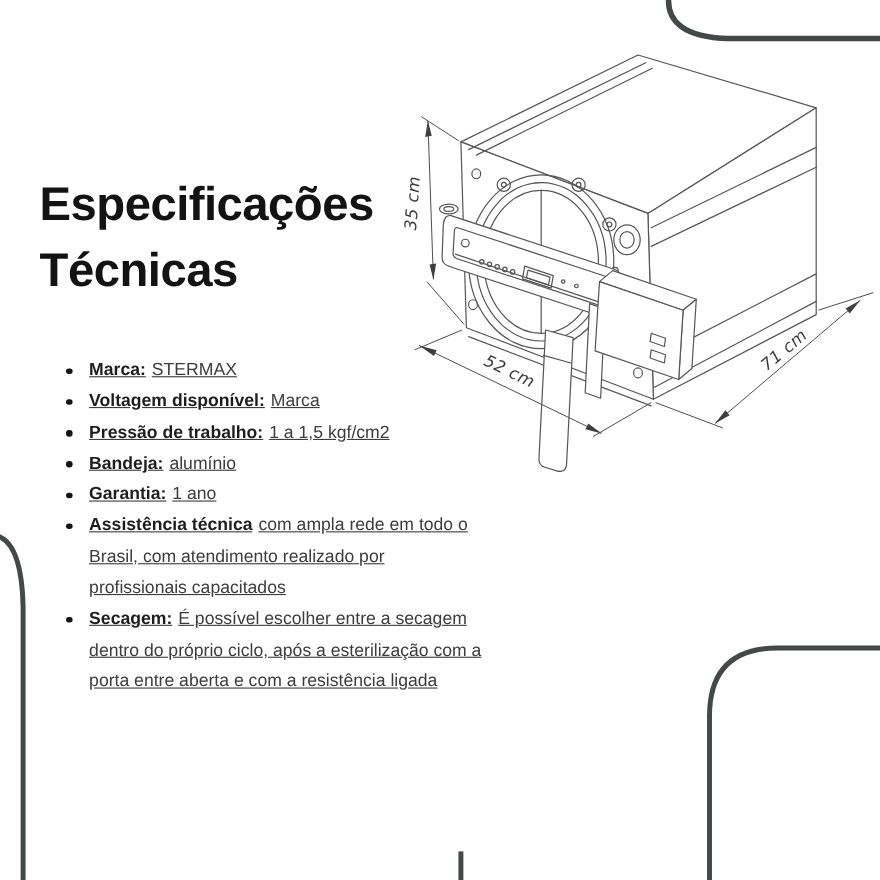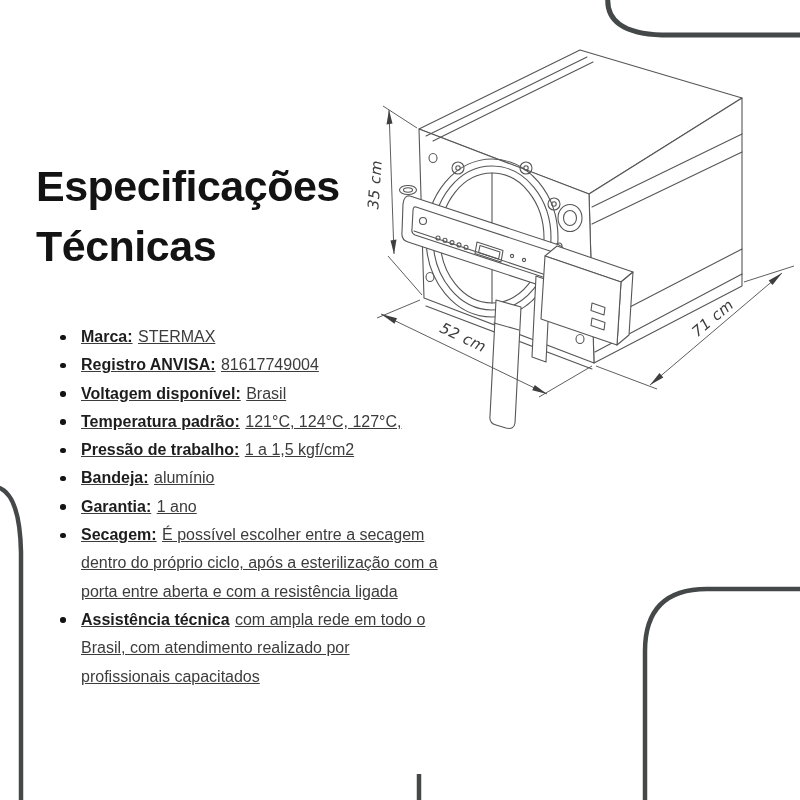--- a/index.html
+++ b/index.html
@@ -146,27 +146,25 @@
         <text class="dimtext" x="716" y="322" text-anchor="middle" transform="rotate(-40,716,322)">71 cm</text>
       </g>
     </g>
   </svg>
 
   <div class="content">
     <h1 class="title">Especificações Técnicas</h1>
 
     <ul class="specs">
       <li><span class="dot"></span><b class="lbl">Marca:</b><span class="val">STERMAX</span></li>
-      <li><span class="dot"></span><b class="lbl">Registro ANVISA:</b><span class="val">81617749004</span></li>
-      <li><span class="dot"></span><b class="lbl">Voltagem disponível:</b><span class="val">Brasil</span></li>
-      <li><span class="dot"></span><b class="lbl">Temperatura padrão:</b><span class="val">121°C, 124°C, 127°C,</span></li>
+      <li><span class="dot"></span><b class="lbl">Voltagem disponível:</b><span class="val">Marca</span></li>
       <li><span class="dot"></span><b class="lbl">Pressão de trabalho:</b><span class="val">1 a 1,5 kgf/cm2</span></li>
       <li><span class="dot"></span><b class="lbl">Bandeja:</b><span class="val">alumínio</span></li>
       <li><span class="dot"></span><b class="lbl">Garantia:</b><span class="val">1 ano</span></li>
+      <li><span class="dot"></span><b class="lbl">Assistência técnica</b><span class="val">com ampla rede em todo o
+Brasil, com atendimento realizado por
+profissionais capacitados</span></li>
       <li><span class="dot"></span><b class="lbl">Secagem:</b><span class="val">É possível escolher entre a secagem
 dentro do próprio ciclo, após a esterilização com a
 porta entre aberta e com a resistência ligada</span></li>
-      <li><span class="dot"></span><b class="lbl">Assistência técnica</b><span class="val">com ampla rede em todo o
-Brasil, com atendimento realizado por
-profissionais capacitados</span></li>
     </ul>
   </div>
 </div>
 
 </body></html>

